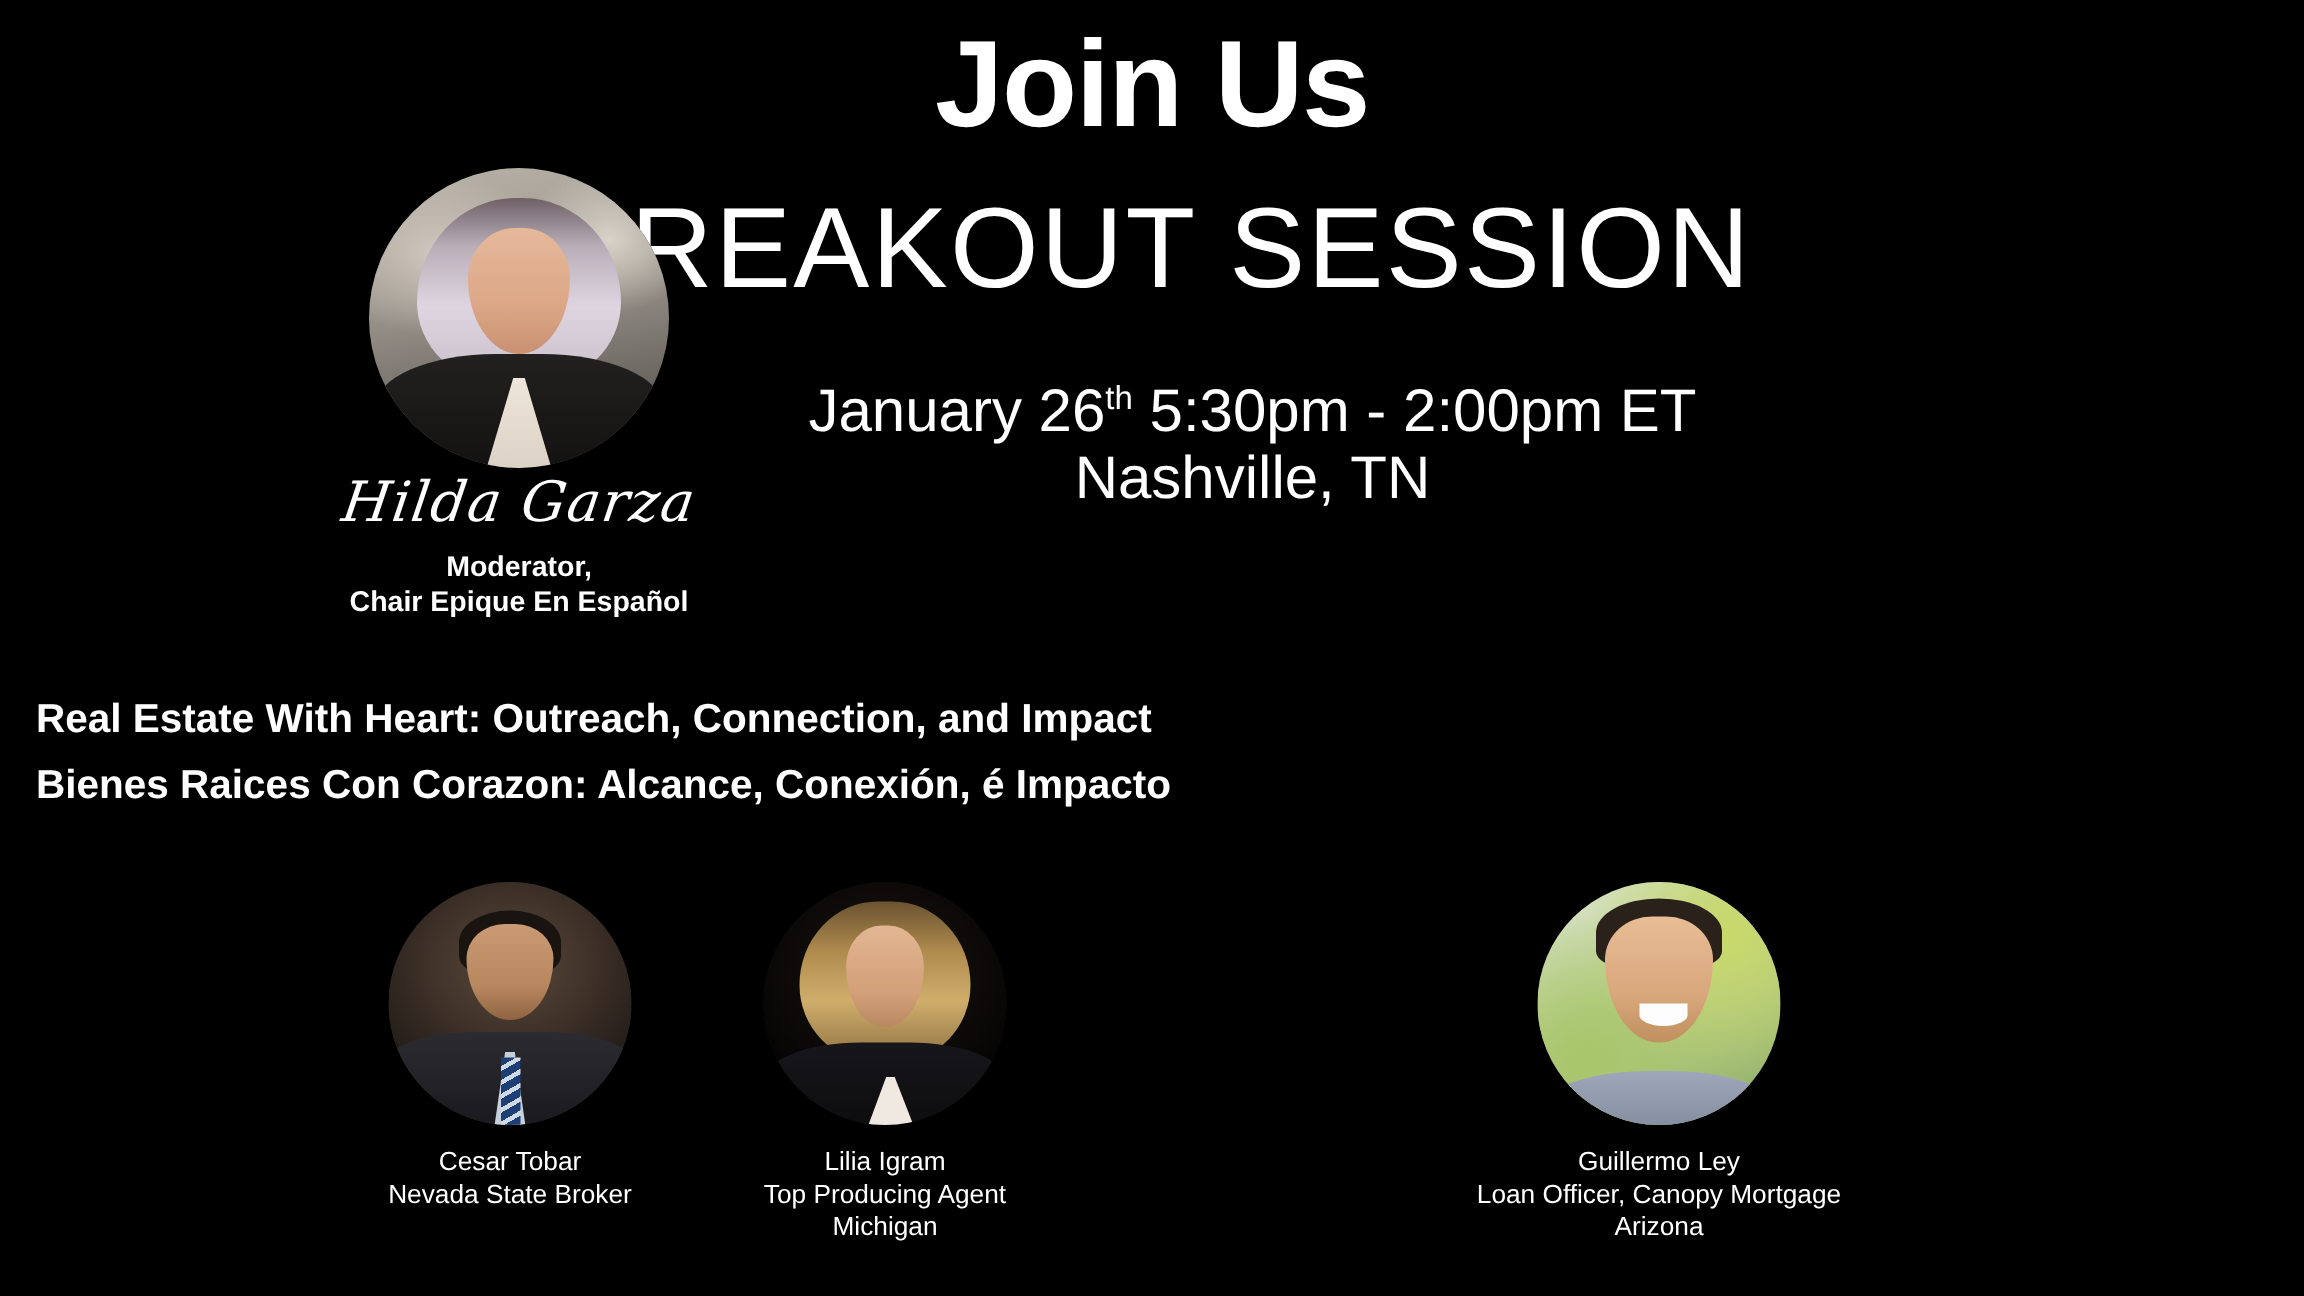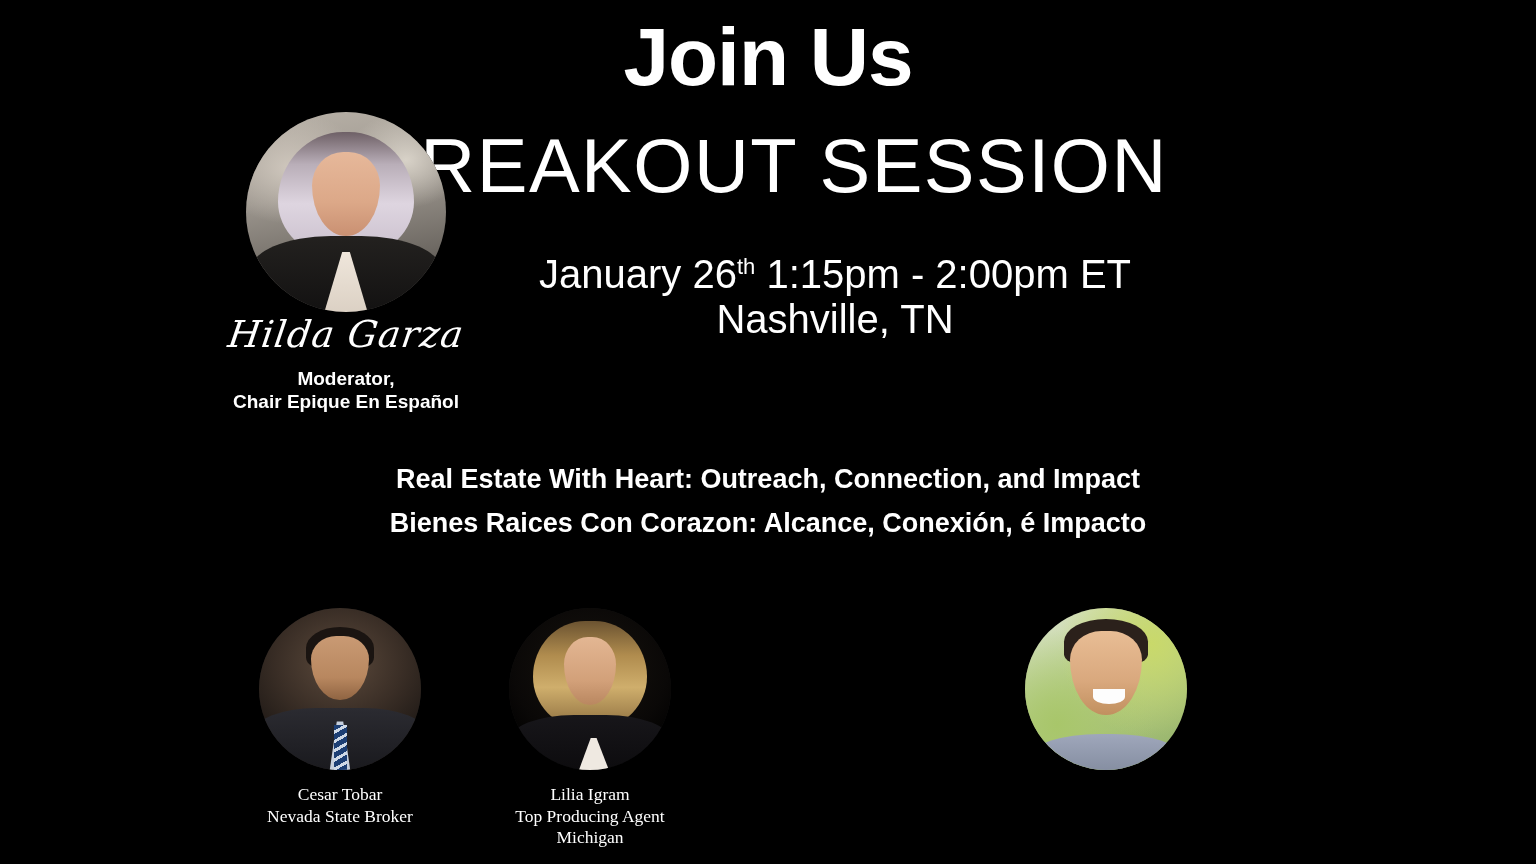--- a/index.html
+++ b/index.html
@@ -56,27 +56,26 @@
   }
   .mod-role {
     margin-top:12px;
     font-size:19px; font-weight:700; line-height:1.22;
     white-space:pre-line;
   }
 
   
   .session-titles {
     position:absolute; left:0; right:0; top:458px;
-    text-align:center;
-    font-size:27px; font-weight:700; line-height:1.62;
+    font-size:27px; font-weight:700; line-height:1.62;padding-left:24px;
   }
   .session-titles .t-line { display:block; }
 
   
-  .speakers { position:absolute; left:0; top:608px; width:1496px; height:256px;font-family:Liberation Serif, serif; }
+  .speakers { position:absolute; left:0; top:588px; width:1496px; height:256px; }
   .speaker { position:absolute; top:0; text-align:center; }
   .spk-photo { width:162px; height:162px; margin:0 auto; }
   .spk-text { margin-top:14px; font-size:17.5px; font-weight:300; line-height:1.24; white-space:pre-line; }
 
   
   .spk-0 { left:215px; width:250px; }
   .spk-1 { left:465px; width:250px; }
   .spk-2 { left:700px; width:285px; }
   .spk-3 { left:960px; width:292px; }
   .spk-1 .spk-text, .spk-2 .spk-text, .spk-3 .spk-text { margin-top:14px; }
@@ -160,21 +159,21 @@
 </style>
 </head>
 <body>
 
 <div class="stage">
 
   <div class="join-us">Join Us</div>
   <div class="breakout">BREAKOUT SESSION</div>
 
   <div class="meta">
-    <span class="line"><span>January 26</span><sup>th</sup><span> 1:15pm - 2:00pm ET</span></span>
+    <span class="line"><span>January 26</span><sup>th</sup><span> 5:30pm - 2:00pm ET</span></span>
     <span class="line">Nashville, TN</span>
   </div>
 
   <div class="moderator">
     <div class="photo-circle mod-photo">
       <div class="ph p-hilda">
         <div class="hair"></div>
           <div class="face"></div>
           <div class="torso"></div>
           <div class="shirt"></div>
@@ -223,16 +222,19 @@
 
     <div class="speaker spk-3">
       <div class="photo-circle spk-photo">
         <div class="ph p-guillermo">
           <div class="hair"></div>
             <div class="face"></div>
             <div class="smile"></div>
             <div class="torso"></div>
         </div>
       </div>
+      <div class="spk-text">Guillermo Ley
+Loan Officer, Canopy Mortgage
+Arizona</div>
     </div>
 
   </div>
 </div>
 
 </body></html>

